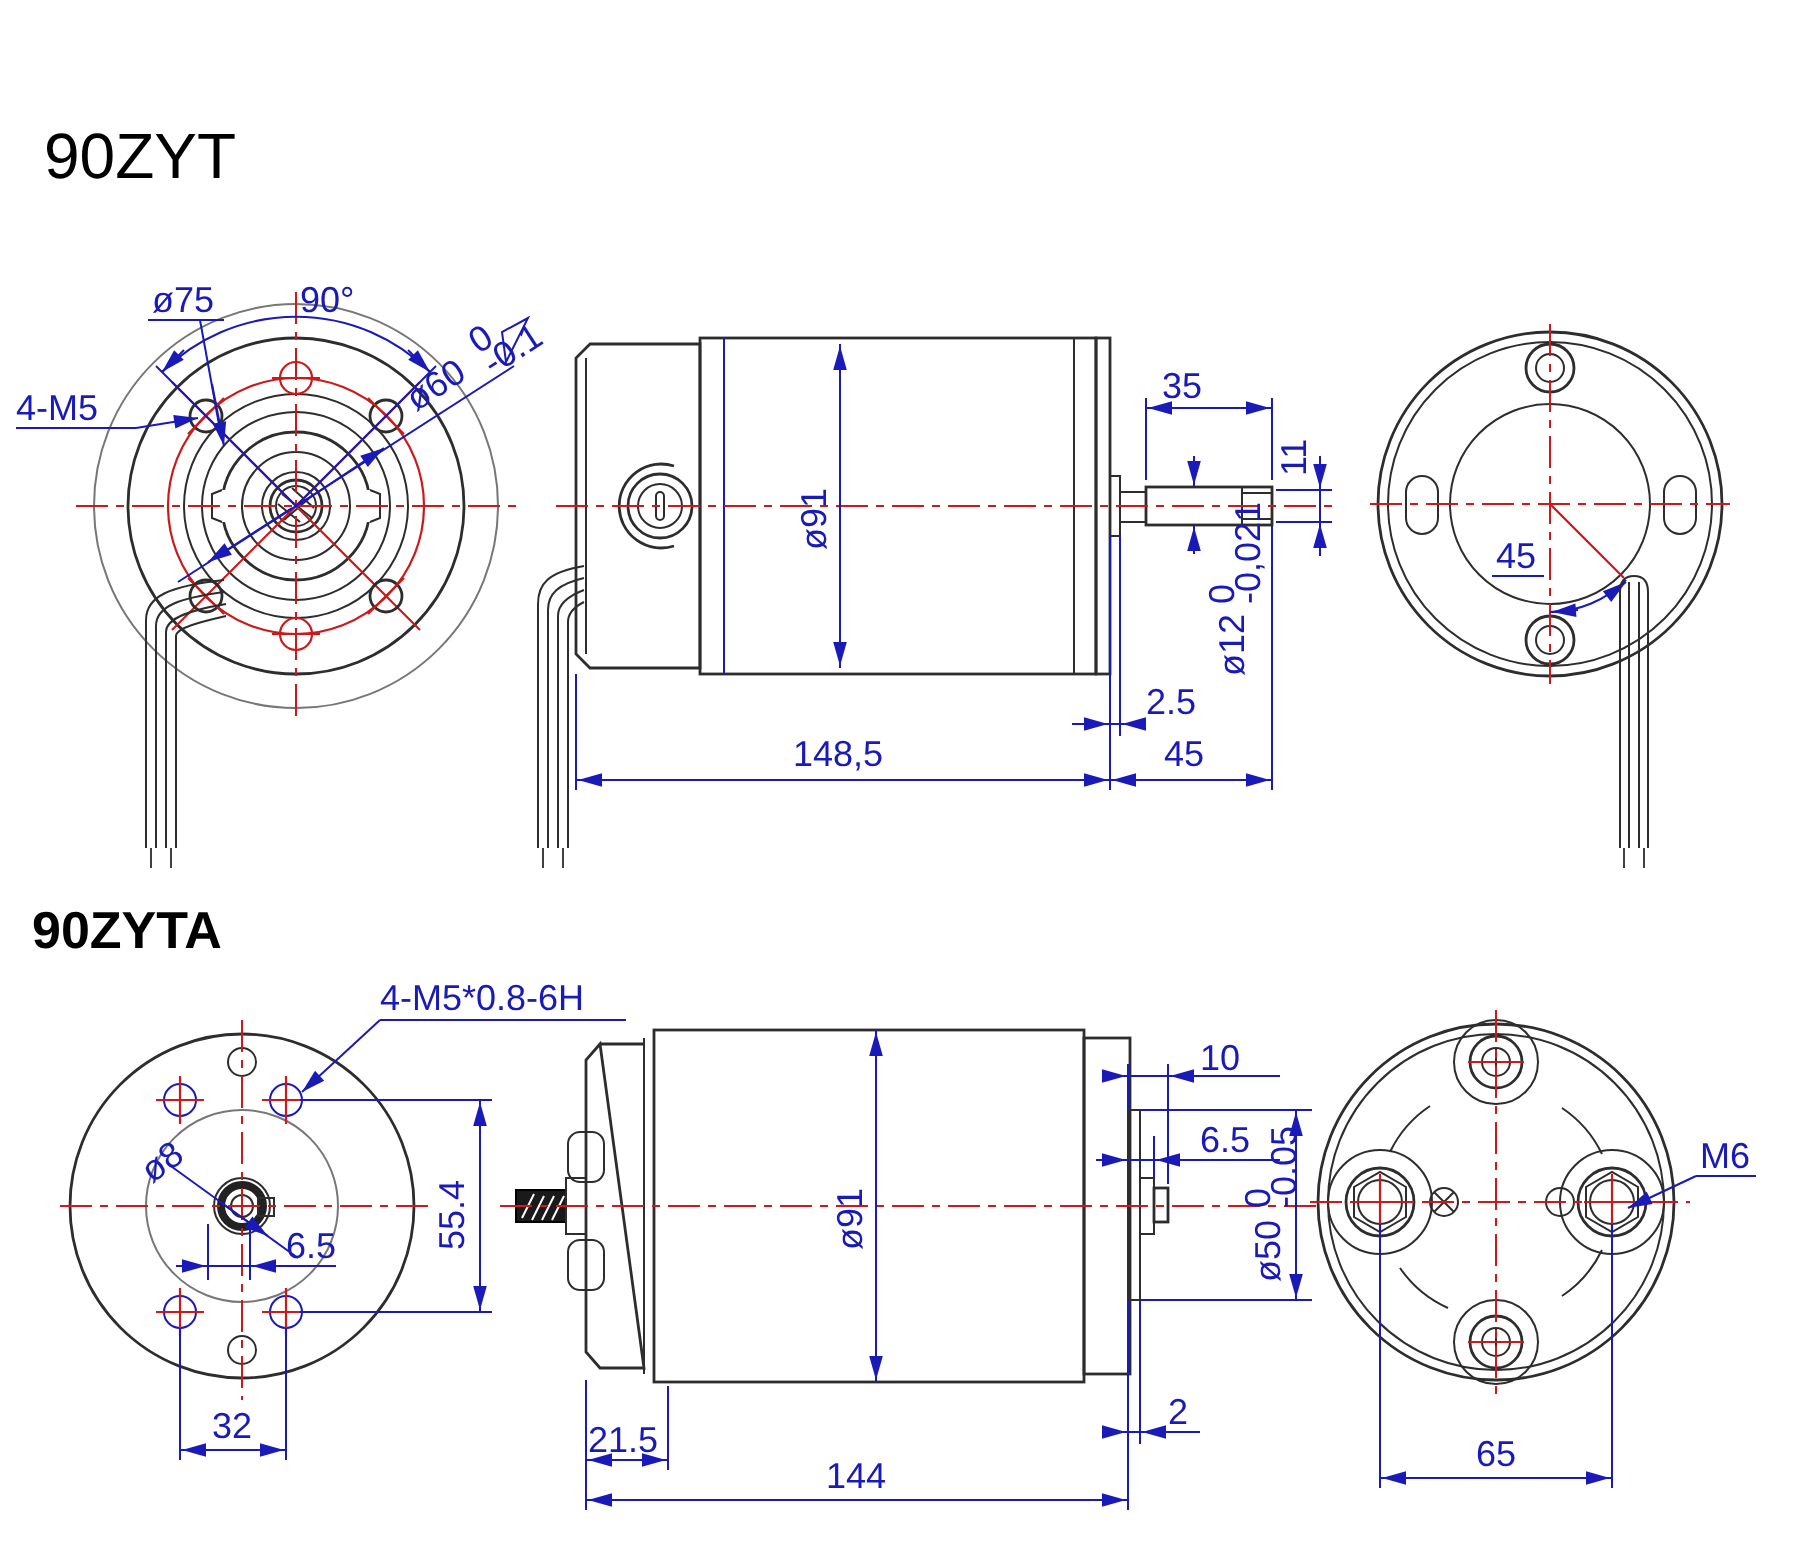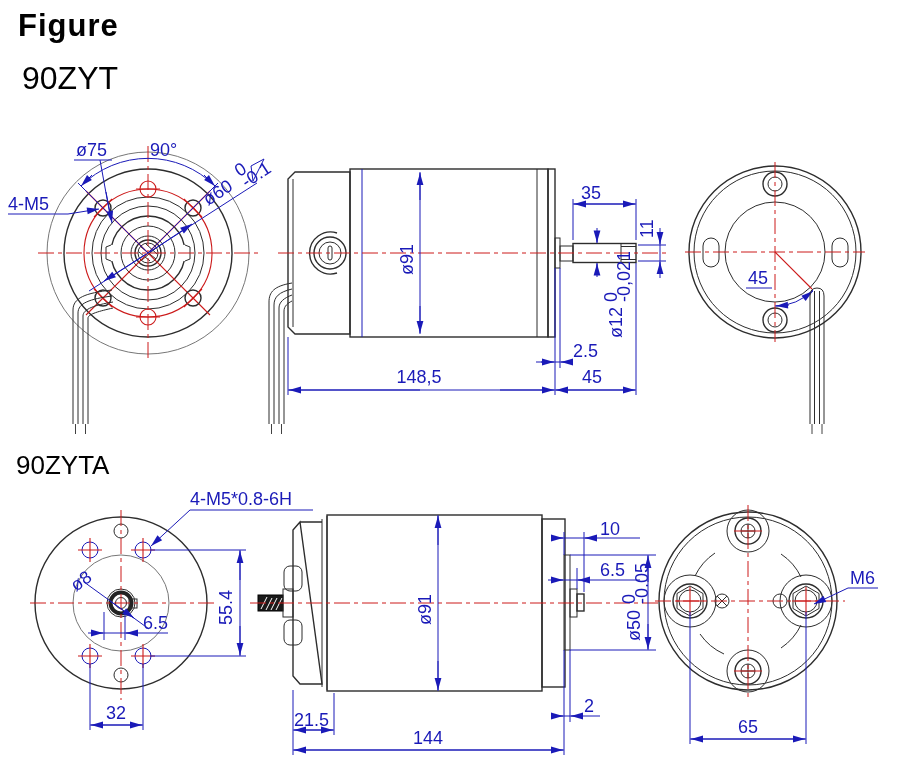--- a/index.html
+++ b/index.html
@@ -1,36 +1,35 @@
 <!DOCTYPE html>
 <html><head>
 <meta charset="utf-8">
 <style>
   html,body{margin:0;padding:0;background:#fff;}
   #page{position:relative;width:900px;height:772px;background:#fff;overflow:hidden;
         font-family:"Liberation Sans",sans-serif;}
   .hdr{position:absolute;color:#000;}
   #title{left:18px;top:8px;font-size:31px;font-weight:bold;letter-spacing:1px;}
   #lbl-zyt{left:22px;top:60px;font-size:32px;}
-  #lbl-zyta{left:16px;top:450px;font-size:26px;}
+  #lbl-zyta{left:16px;top:450px;font-size:26px;font-weight:bold;}
   svg text{fill:#1a1ab8;font-family:"Liberation Sans",sans-serif;font-size:18px;}
   .o  {stroke:#2d2d2d;stroke-width:1.4;fill:none;}
   .o2 {stroke:#2d2d2d;stroke-width:1;fill:none;}
   .ot {stroke:#777;stroke-width:1;fill:none;}
   .r  {stroke:#cc1a1a;stroke-width:1.1;fill:none;}
   .cl {stroke:#cc1a1a;stroke-width:1;fill:none;stroke-dasharray:16 4 4 4;}
   .b  {stroke:#1a1ab8;stroke-width:1;fill:none;}
   .ae {marker-end:url(#ar);}
   .tip{stroke:#2d2d2d;stroke-width:0.9;fill:none;}
 </style>
 </head>
 <body>
 
 <div id="page">
-  <div id="title" class="hdr">Figure</div>
   <div id="lbl-zyt" class="hdr">90ZYT</div>
   <div id="lbl-zyta" class="hdr">90ZYTA</div>
 
   <svg width="900" height="772" viewBox="0 0 900 772">
     <defs>
       <marker id="ar" markerUnits="userSpaceOnUse" markerWidth="14" markerHeight="10" refX="13" refY="5" orient="auto">
         <path d="M13,5 L1,1.6 L1,8.4 Z" fill="#1a1ab8"></path>
       </marker>
     </defs>
 

